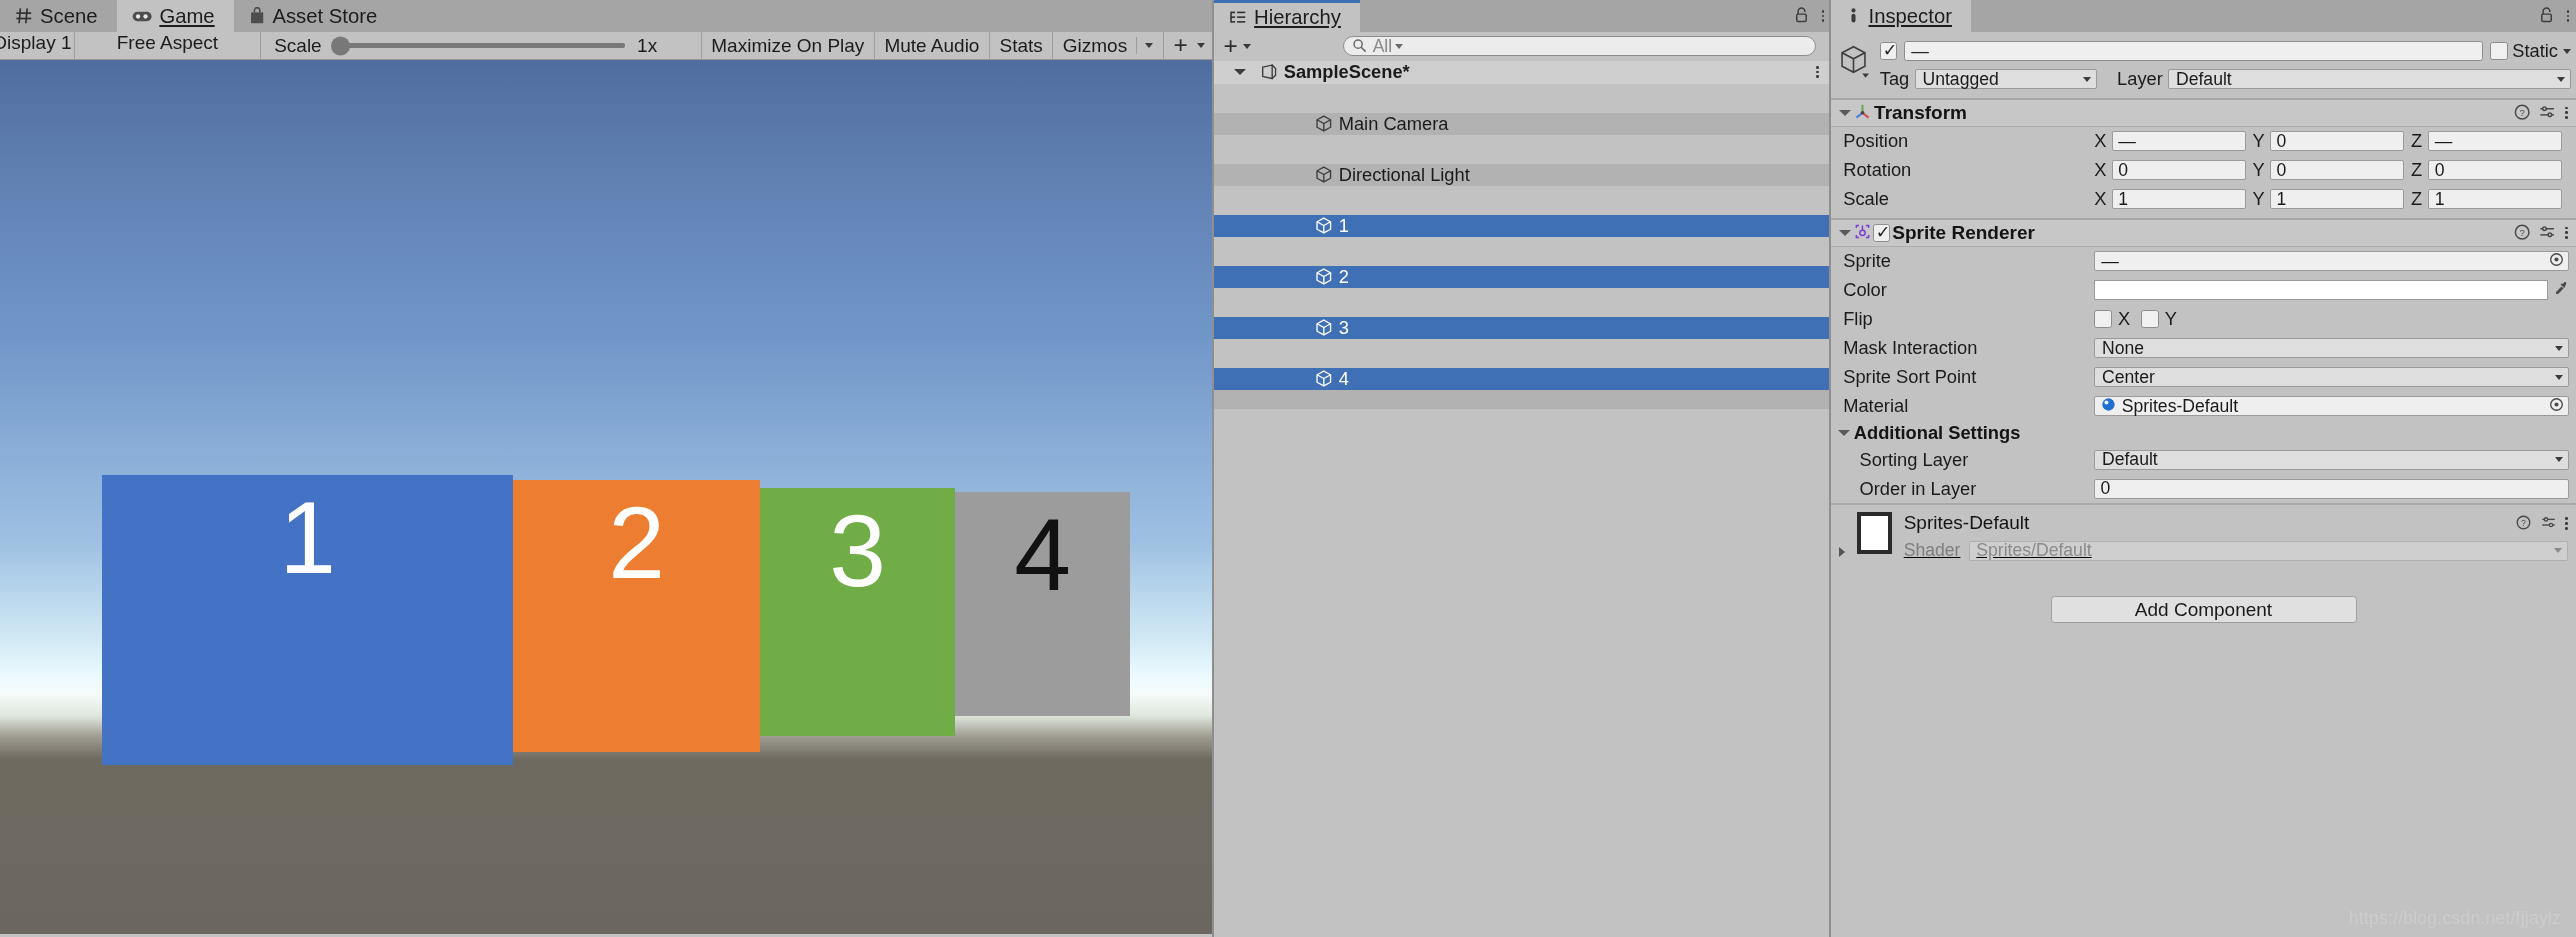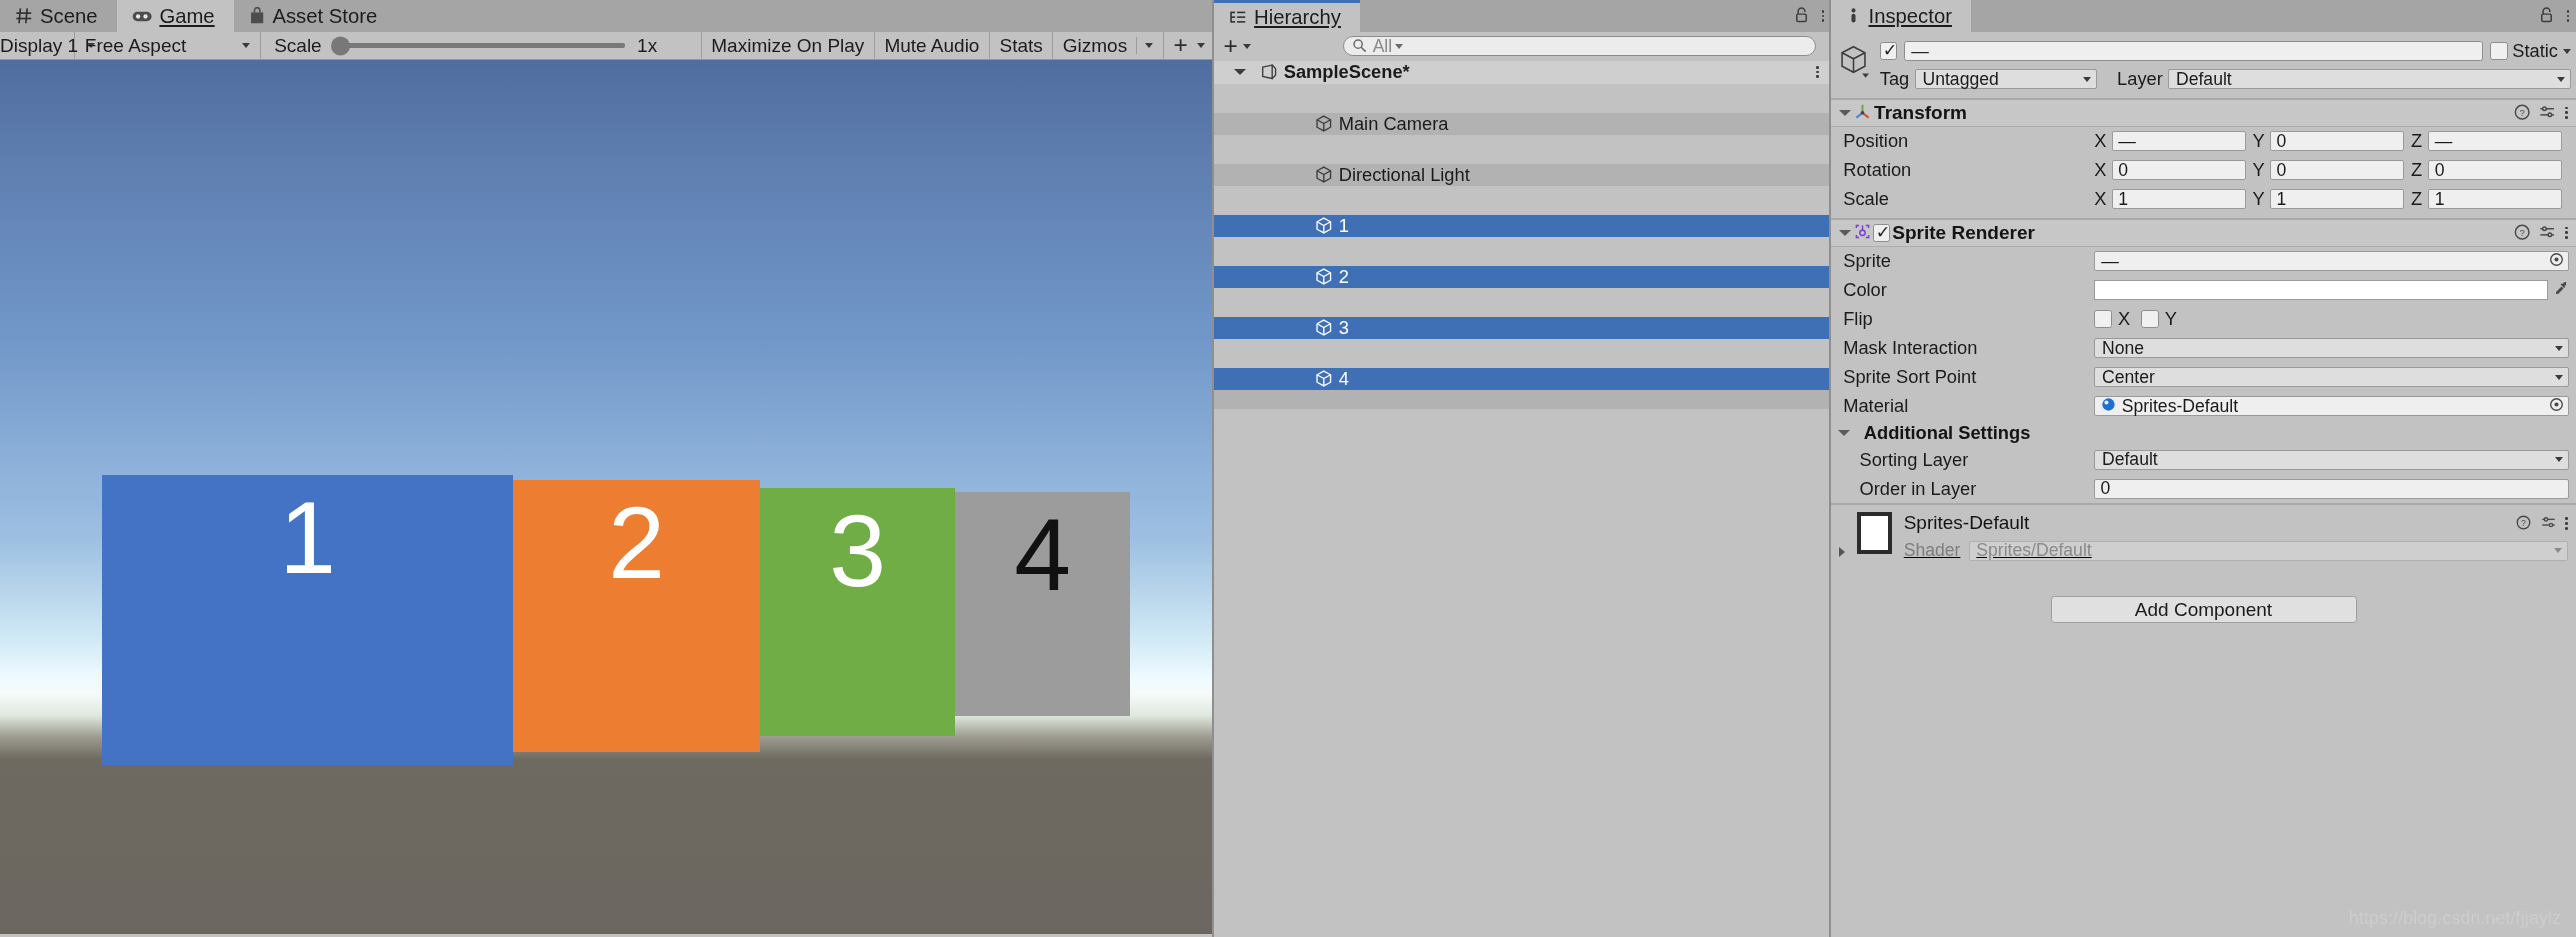--- a/index.html
+++ b/index.html
@@ -55,21 +55,21 @@
     height: 28px; background: #c2c2c2;
     display: flex; align-items: center; position: relative;
     border-bottom: 0.7px solid #969696;
   }
   .tb-btn {
     height: 28px; display: flex; align-items: center; gap: 8.8px;
     padding: 0 9.5px; font-size: 19px; color: #1c1c1c;
     border-right: 0.7px solid #9d9d9d; white-space: nowrap;
   }
   .tb-btn.noborder { border-right: none; }
-  .tb-dd { min-width: 0; }
+  .tb-dd { min-width: 0; flex-direction: column; }
   .tb-dd .lbl { flex: 1; }
 
   #display-dd { width: 80px; padding-left: 0; }
   #aspect-dd  { width: 197px; }
   #scale-grp  { width: 471px; gap: 12.2px; padding-left: 13.6px; }
   .slider-track {
     flex: 1; height: 4.1px; background: #787878; border-radius: 2px;
     position: relative; max-width: 291px;
   }
   .slider-knob {
@@ -224,21 +224,21 @@
   .flip-grp { display: flex; align-items: center; gap: 6.1px; }
   .flip-grp .lbl { font-size: 18.3px; }
   .ddfield {
     flex: 1; height: 20.3px; background: #dedede; border: 0.7px solid #9a9a9a;
     border-radius: 2px; display: flex; align-items: center; padding: 0 5.4px 0 6.8px;
     font-size: 17.6px; color: #1b1b1b;
   }
   .ddfield .v { flex: 1; }
 
   .sub-foldout {
-    height: 24.4px; display: flex; align-items: center; gap: 14px; padding-left: 6.8px;
+    height: 24.4px; display: flex; align-items: center; gap: 4px; padding-left: 6.8px;
     font-size: 18.3px; font-weight: bold; color: #141414;
   }
 
   
   .mat-block { border-top: 2px solid #a8a8a8; padding: 6.8px 8.1px 8.1px 8.1px; display: flex; gap: 0; }
   .mat-block .arrow-col { width: 17.6px; display: flex; align-items: flex-end; padding-bottom: 4.1px; }
   .mat-block .swatch-col { width: 47px; }
   .mat-swatch {
     width: 35px; height: 42px; background: #fff; border: 4.7px solid #2b2b2b;
   }

